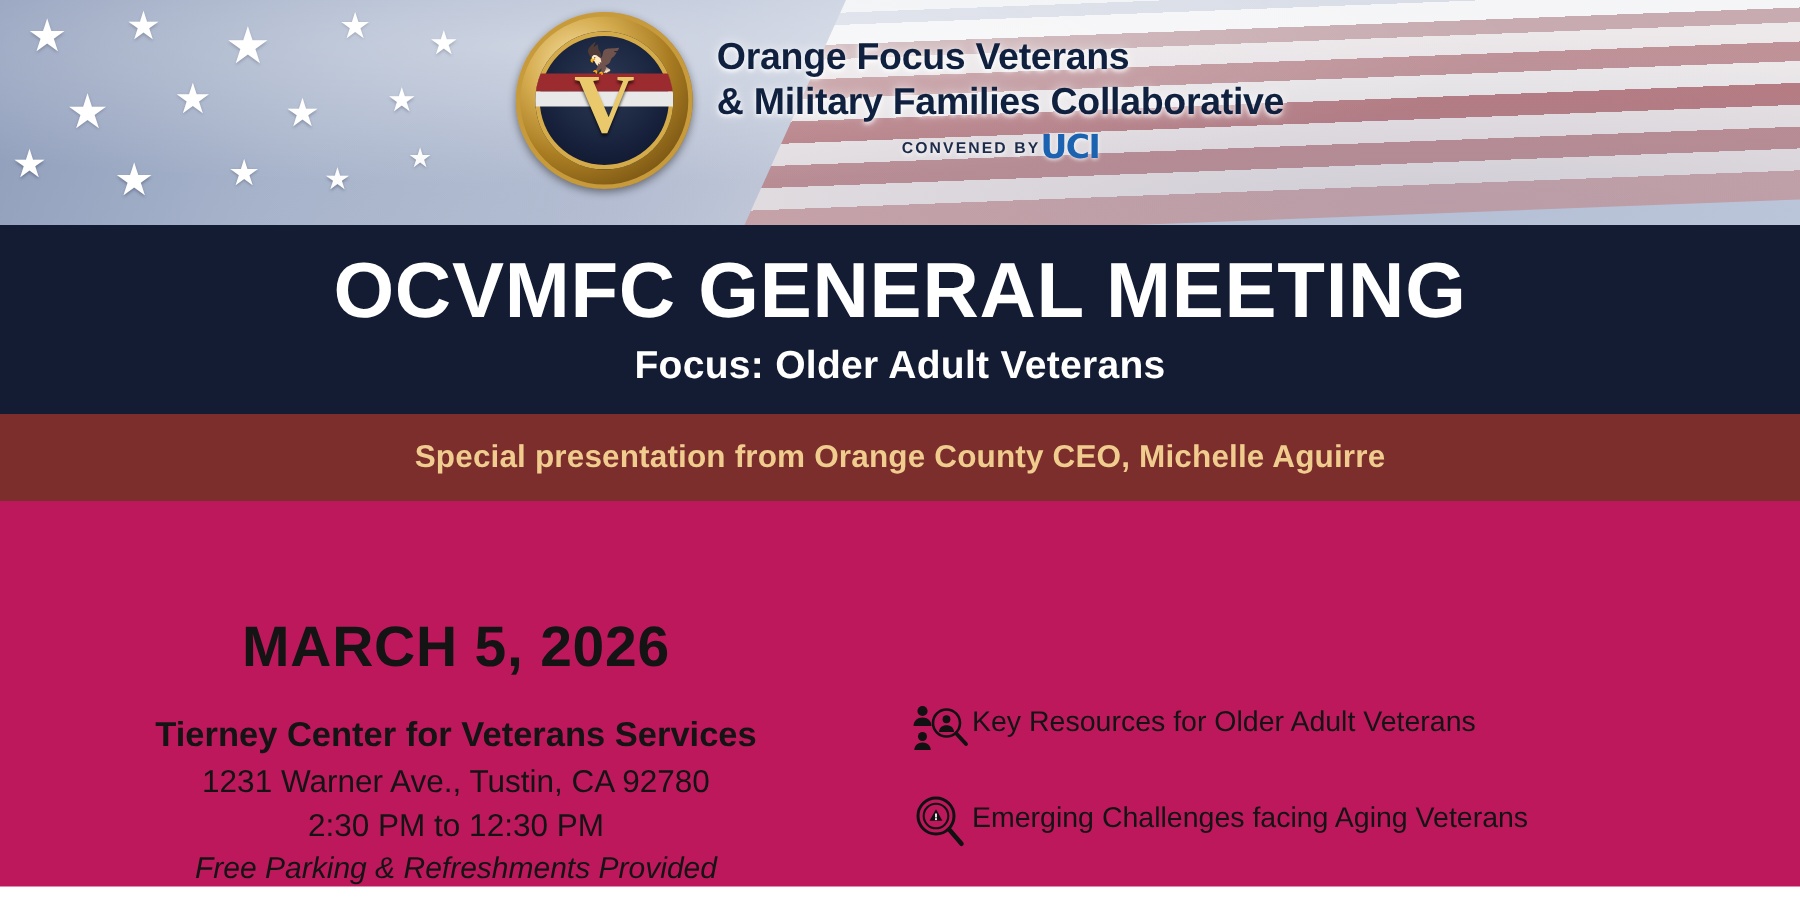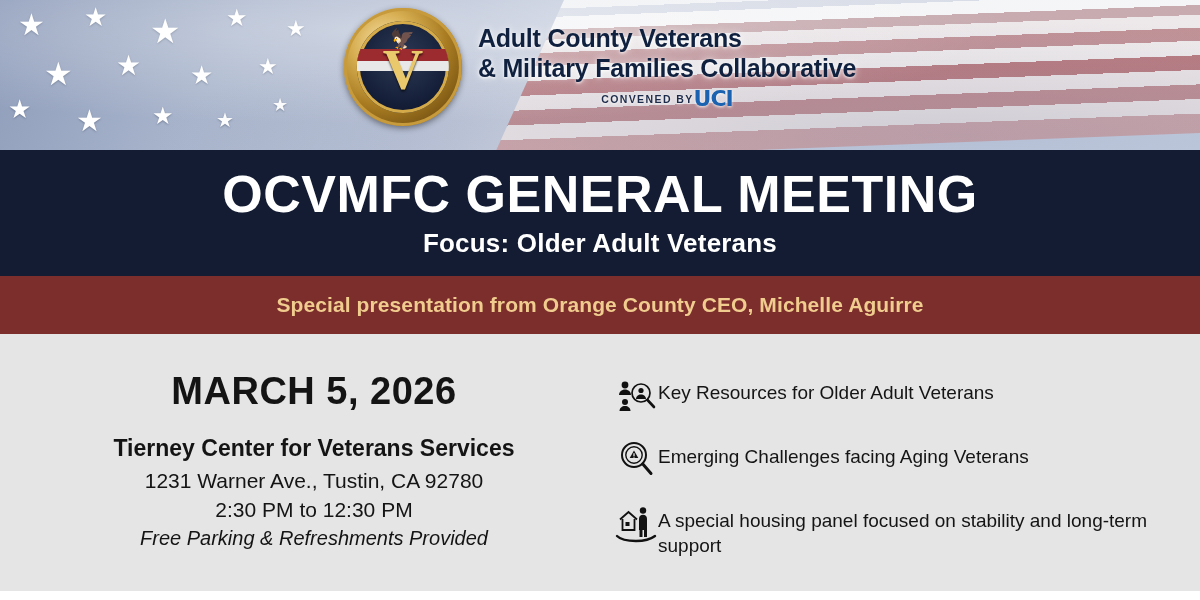--- a/index.html
+++ b/index.html
@@ -188,23 +188,24 @@
     font-weight: bold;
     color: #f0cc8e;
     letter-spacing: 0.1px;
   }
 
   
   .body-area {
     position: relative;
     width: 100%;
     height: 257px;
-    background: #e5e5e5;
-    display: flex;
-    padding: 28px 34px 0 44px;
+    background: #be185d;
+    display: flex;
+    padding: 28px 34px 0 34px;
+    align-items: flex-end;
   }
   .left-col {
     width: 540px;
     text-align: center;
     padding-top: 8px;
   }
   .event-date {
     font-size: 38px;
     font-weight: bold;
     color: #141414;
@@ -284,21 +285,21 @@
     <div class="logo-lockup">
       <div class="seal">
         <div class="seal-inner">
           <div class="seal-stripe-red"></div>
           <div class="seal-stripe-white"></div>
           <span class="seal-eagle">🦅</span>
           <span class="seal-v">V</span>
         </div>
       </div>
       <div class="brand-text">
-        <div class="brand-line">Adult County Veterans</div>
+        <div class="brand-line">Orange Focus Veterans</div>
         <div class="brand-line">&amp; Military Families Collaborative</div>
         <div class="convened-row">
           <span class="convened-label">CONVENED BY</span>
           <span class="uci-logo">UCI</span>
         </div>
       </div>
     </div>
   </div>
 
   <div class="title-bar">
@@ -345,31 +346,16 @@
             <circle cx="17" cy="15" r="8.2" stroke-width="1.4"></circle>
             <path d="M17 10.5l4.3 7.6h-8.6z" fill="#111" stroke="none"></path>
             <line x1="17" y1="13.3" x2="17" y2="16" stroke="#fff" stroke-width="1.2"></line>
             <circle cx="17" cy="17.1" r="0.7" fill="#fff" stroke="none"></circle>
             <line x1="25.8" y1="24" x2="34" y2="33.5" stroke-width="3" stroke-linecap="round"></line>
           </svg>
         </div>
         <div class="feature-text">Emerging Challenges facing Aging Veterans</div>
       </div>
 
-      <div class="feature">
-        <div class="feature-icon">
-          <svg width="42" height="40" viewBox="0 0 42 40" fill="none" stroke="#111" stroke-width="1.8">
-            <path d="M5 16.5L13.5 9l8.5 7.5"></path>
-            <path d="M7.5 16v11h12V16"></path>
-            <rect x="10.5" y="19" width="4" height="4" fill="#111" stroke="none"></rect>
-            <circle cx="28" cy="7.5" r="3.2" fill="#111" stroke="none"></circle>
-            <path d="M24 27V15.5c0-2.2 1.8-3.8 4-3.8s4 1.6 4 3.8V27" fill="#111" stroke="none"></path>
-            <rect x="24.5" y="26" width="3" height="8" fill="#111" stroke="none"></rect>
-            <rect x="29" y="26" width="3" height="8" fill="#111" stroke="none"></rect>
-            <path d="M2 33c4 4 10 5 19 5s15-2 19-5" stroke-width="2.4" stroke-linecap="round"></path>
-          </svg>
-        </div>
-        <div class="feature-text">A special housing panel focused on stability and long-term support</div>
-      </div>
 
     </div>
   </div>
 </div>
 
 </body></html>

